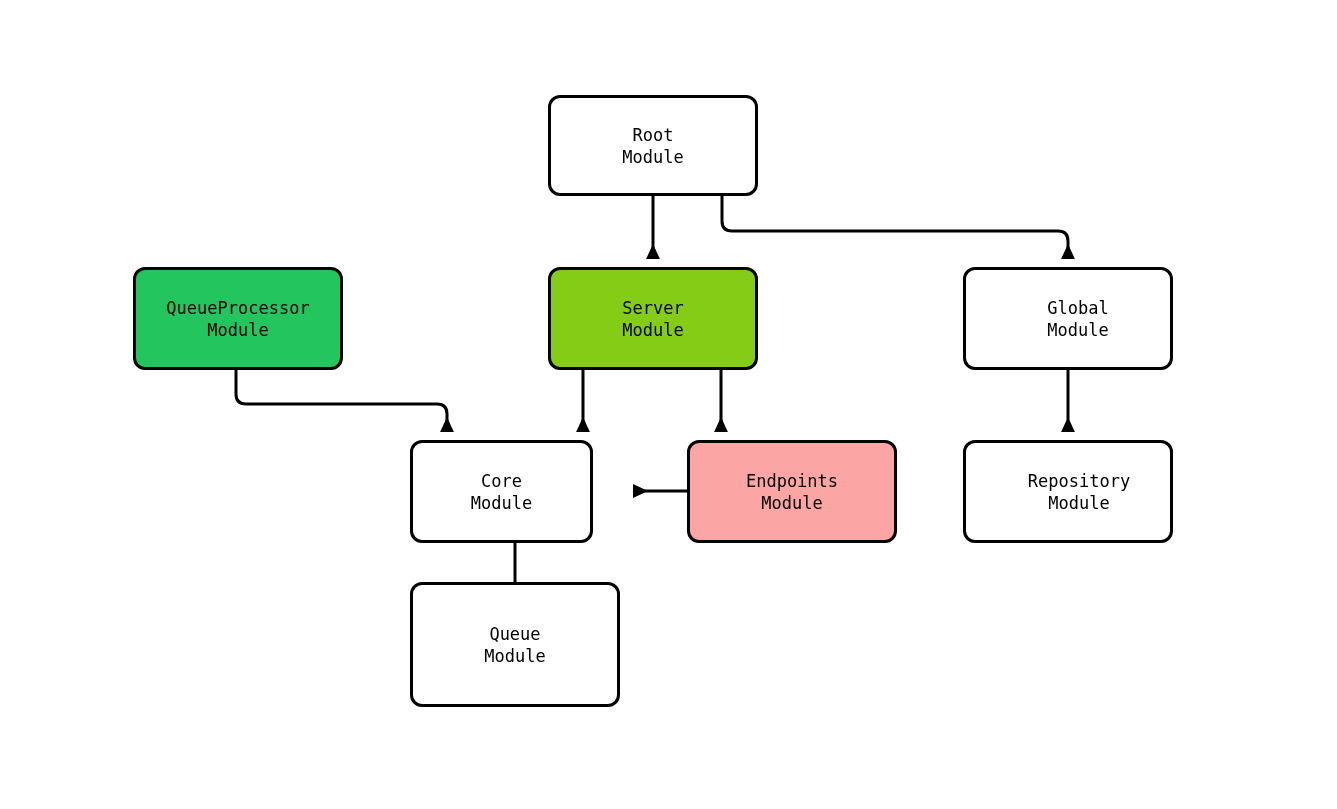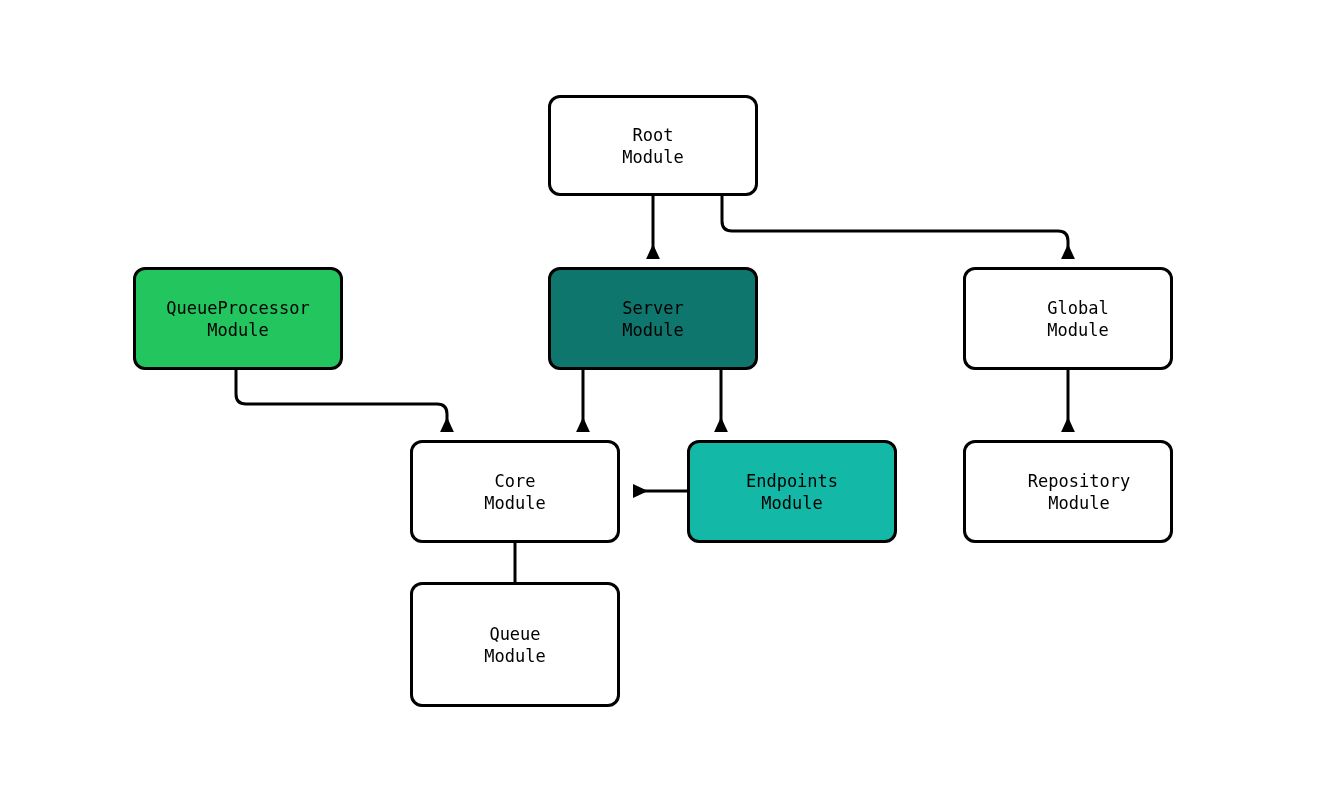--- a/index.html
+++ b/index.html
@@ -73,36 +73,36 @@
   <div class="node" style="left: 548px; top: 95px; width: 210px; height: 101px; border-color: rgb(0, 0, 0); background: rgb(255, 255, 255);">
     <span class="node-label">Root
 Module</span>
   </div>
 
   <div class="node" style="left: 133px; top: 267px; width: 210px; height: 103px; border-color: rgb(0, 0, 0); background: #22c55e;">
     <span class="node-label">QueueProcessor
 Module</span>
   </div>
 
-  <div class="node" style="left: 548px; top: 267px; width: 210px; height: 103px; border-color: rgb(0, 0, 0); background: #0f766e;">
+  <div class="node" style="left: 548px; top: 267px; width: 210px; height: 103px; border-color: rgb(0, 0, 0); background: #84cc16;">
     <span class="node-label">Server
 Module</span>
   </div>
 
   <div class="node" style="left: 963px; top: 267px; width: 210px; height: 103px; border-color: rgb(0, 0, 0); background: rgb(255, 255, 255); padding-left: 20px;">
     <span class="node-label">Global
 Module</span>
   </div>
 
-  <div class="node" style="left: 410px; top: 440px; width: 210px; height: 103px; border-color: rgb(0, 0, 0); background: rgb(255, 255, 255);">
+  <div class="node" style="left: 410px; top: 440px; width: 183px; height: 103px; border-color: rgb(0, 0, 0); background: rgb(255, 255, 255);">
     <span class="node-label">Core
 Module</span>
   </div>
 
-  <div class="node" style="left: 687px; top: 440px; width: 210px; height: 103px; border-color: rgb(0, 0, 0); background: #14b8a6;">
+  <div class="node" style="left: 687px; top: 440px; width: 210px; height: 103px; border-color: rgb(0, 0, 0); background: #fca5a5;">
     <span class="node-label">Endpoints
 Module</span>
   </div>
 
   <div class="node" style="left: 963px; top: 440px; width: 210px; height: 103px; border-color: rgb(0, 0, 0); background: rgb(255, 255, 255); padding-left: 22px;">
     <span class="node-label">Repository
 Module</span>
   </div>
 
   <div class="node" style="left: 410px; top: 582px; width: 210px; height: 125px; border-color: rgb(0, 0, 0); background: rgb(255, 255, 255);">

